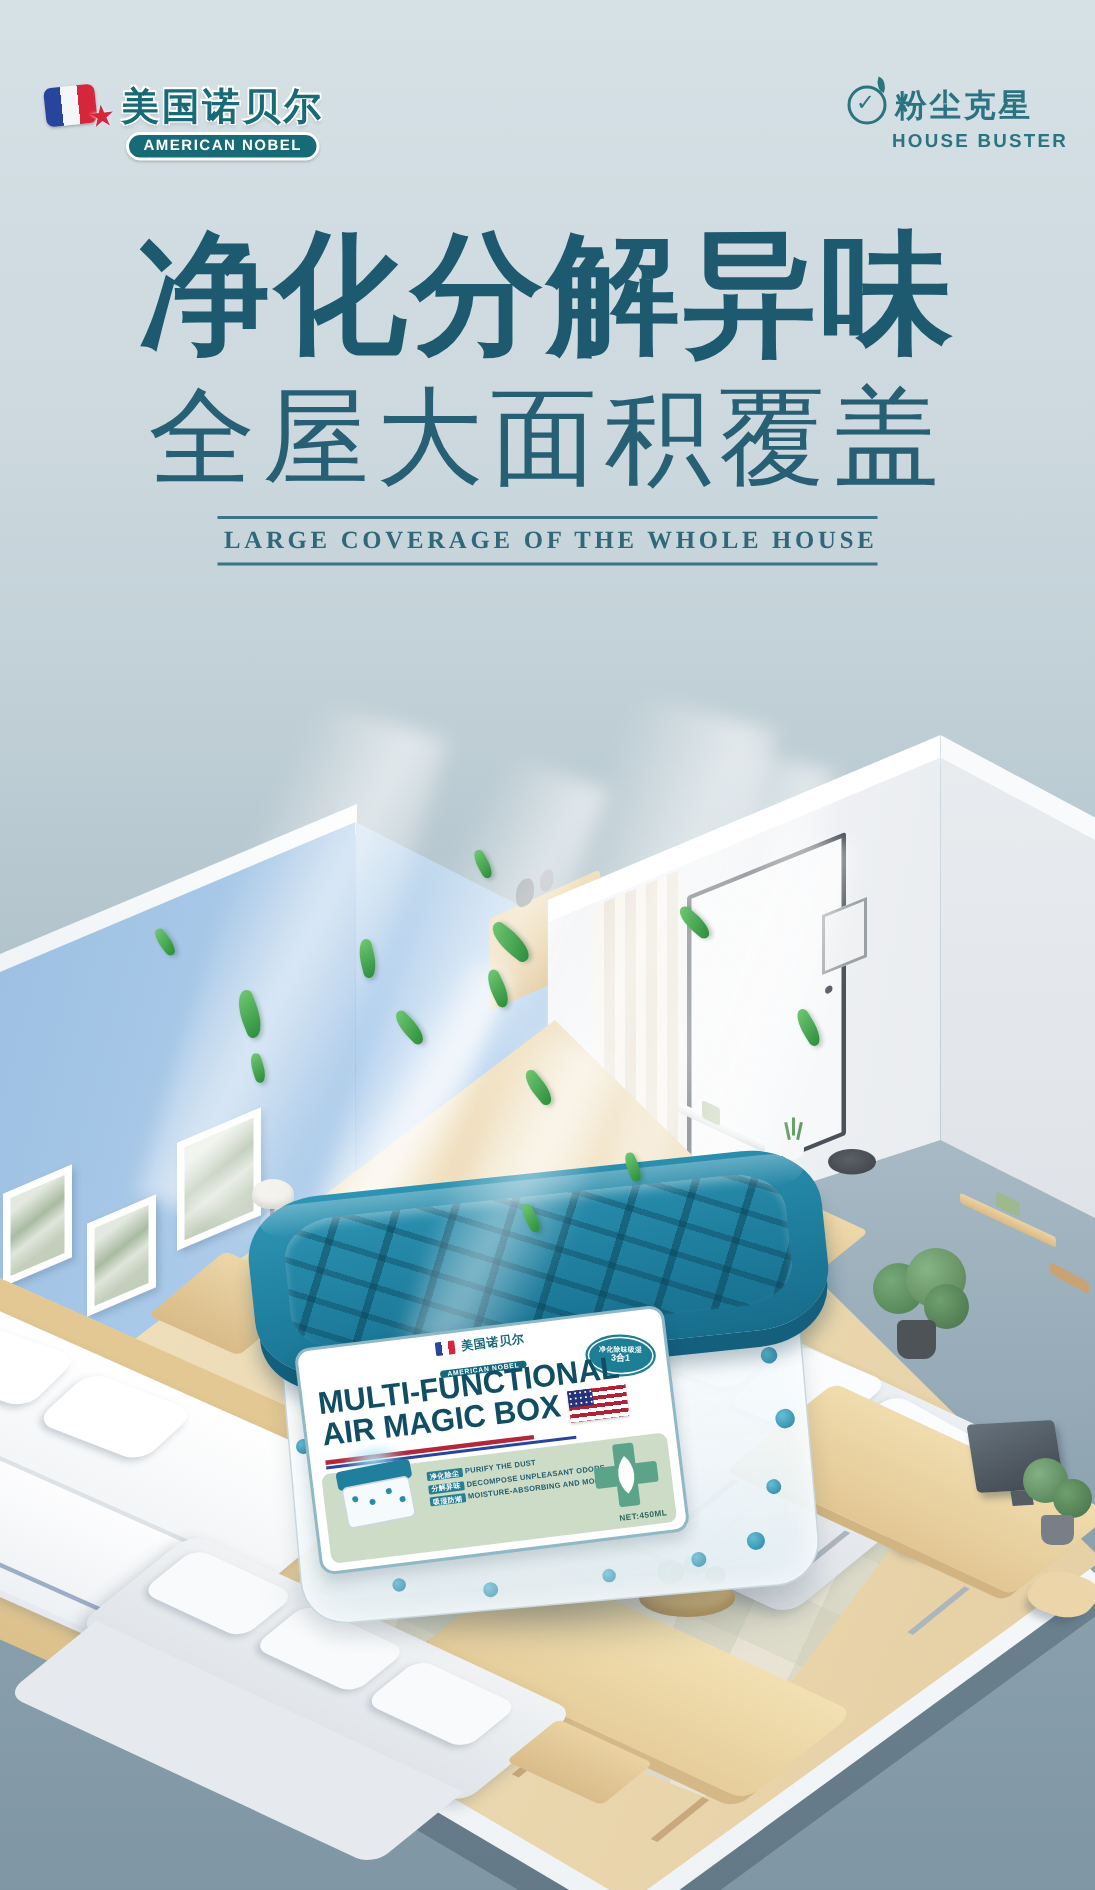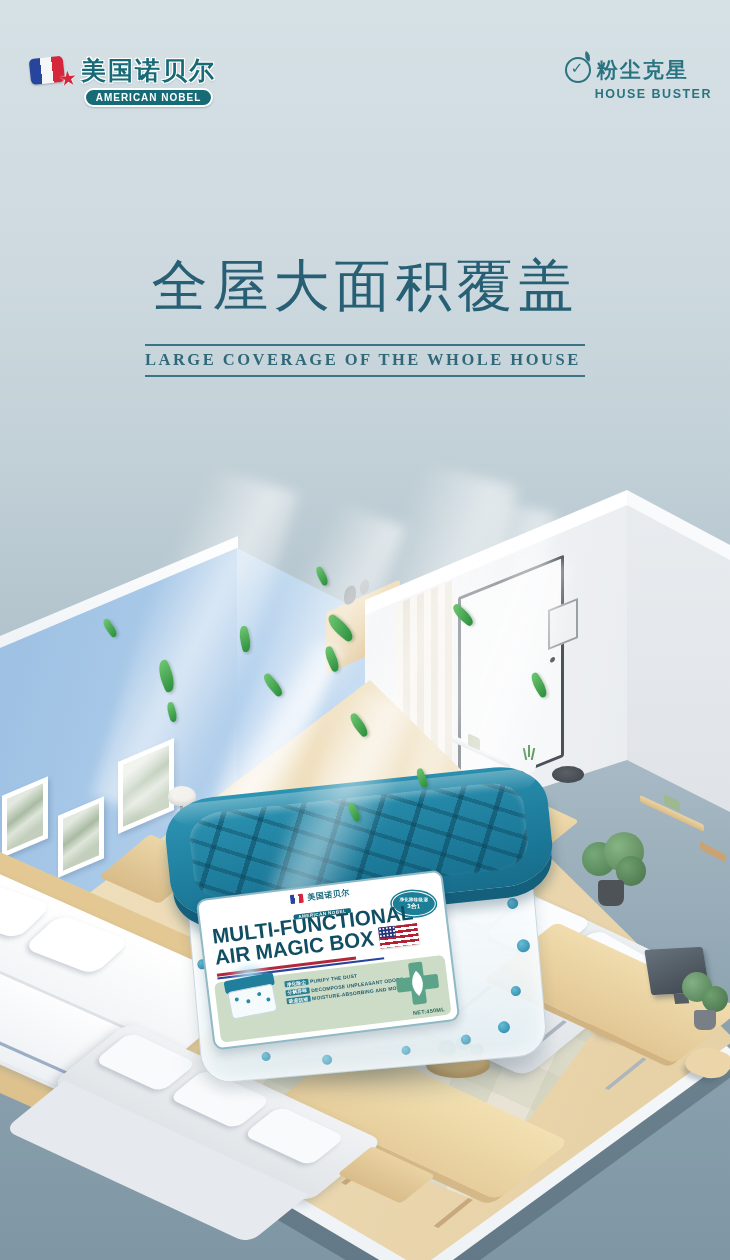--- a/index.html
+++ b/index.html
@@ -24,23 +24,23 @@
   .dust-row{display:flex;align-items:center;gap:6px;}
   .dust-icon{width:22px;height:22px;border:2px solid #2a7380;border-radius:50%;position:relative;}
   .dust-icon::after{content:"✓";position:absolute;left:4px;top:0px;font-size:15px;font-weight:700;color:#2a7380;}
   .dust-icon .leafy{position:absolute;right:-2px;top:-7px;width:7px;height:9px;background:#2a7380;border-radius:0 100% 0 100%;transform:rotate(20deg);}
   .dust-cn{font-size:21px;font-weight:700;letter-spacing:2px;}
   .dust-en{font-size:12.5px;letter-spacing:1.5px;margin-top:3px;margin-left:30px;font-weight:600;}
 
   
   .title1{left:0;right:0;top:152px;text-align:center;font-size:88px;line-height:1;font-weight:900;
     color:#1d5a70;letter-spacing:3px;}
-  .title2{left:0;right:0;top:258px;text-align:center;font-size:56px;line-height:1;font-weight:500;
+  .title2{left:0;right:0;top:258px;text-align:center;font-size:71px;line-height:1;font-weight:500;
     font-family:"Liberation Serif","DejaVu Serif",serif;color:#275f74;letter-spacing:5px;}
-  .ribbon{left:145px;top:344px;width:440px;text-align:left;color:#2e6879;}
+  .ribbon{left:145px;top:344px;width:440px;text-align:right;color:#2e6879;}
   .ribbon .rule{height:0;border-top:2px solid #3c7386;}
   .ribbon .rtext{font-family:"Liberation Serif","DejaVu Serif",serif;font-size:16.5px;font-weight:600;
     letter-spacing:2.5px;padding:4px 0 5px;}
   .tagline{left:0;right:0;top:392px;text-align:center;font-size:30px;font-weight:600;color:#27738a;letter-spacing:3px;}
 
   
   .wall{position:absolute;}
   .wall-blue-left{left:0;top:528px;width:238px;height:440px;
     clip-path:polygon(0px 120px,237px 20px,237px 254px,0px 436px);
     background:linear-gradient(105deg,#9bbfe2 0%,#a9c9e8 55%,#b9d3ee 100%);}
@@ -274,20 +274,21 @@
   <div class="abs dust">
     <span class="dust-row">
       <span class="dust-icon">
           <span class="leafy"></span>
         </span>
       <span class="dust-cn">粉尘克星</span>
     </span>
     <div class="dust-en">HOUSE BUSTER</div>
   </div>
 
+  <div class="abs title1">净化分解异味</div>
   <div class="abs title2">全屋大面积覆盖</div>
   <div class="abs ribbon">
     <div class="rule"></div>
     <div class="rtext">LARGE COVERAGE OF THE WHOLE HOUSE</div>
     <div class="rule"></div>
   </div>
 
   <div class="wall trim-left"></div>
   <div class="wall wall-blue-left"></div>
   <div class="wall wall-blue-inner"></div>

